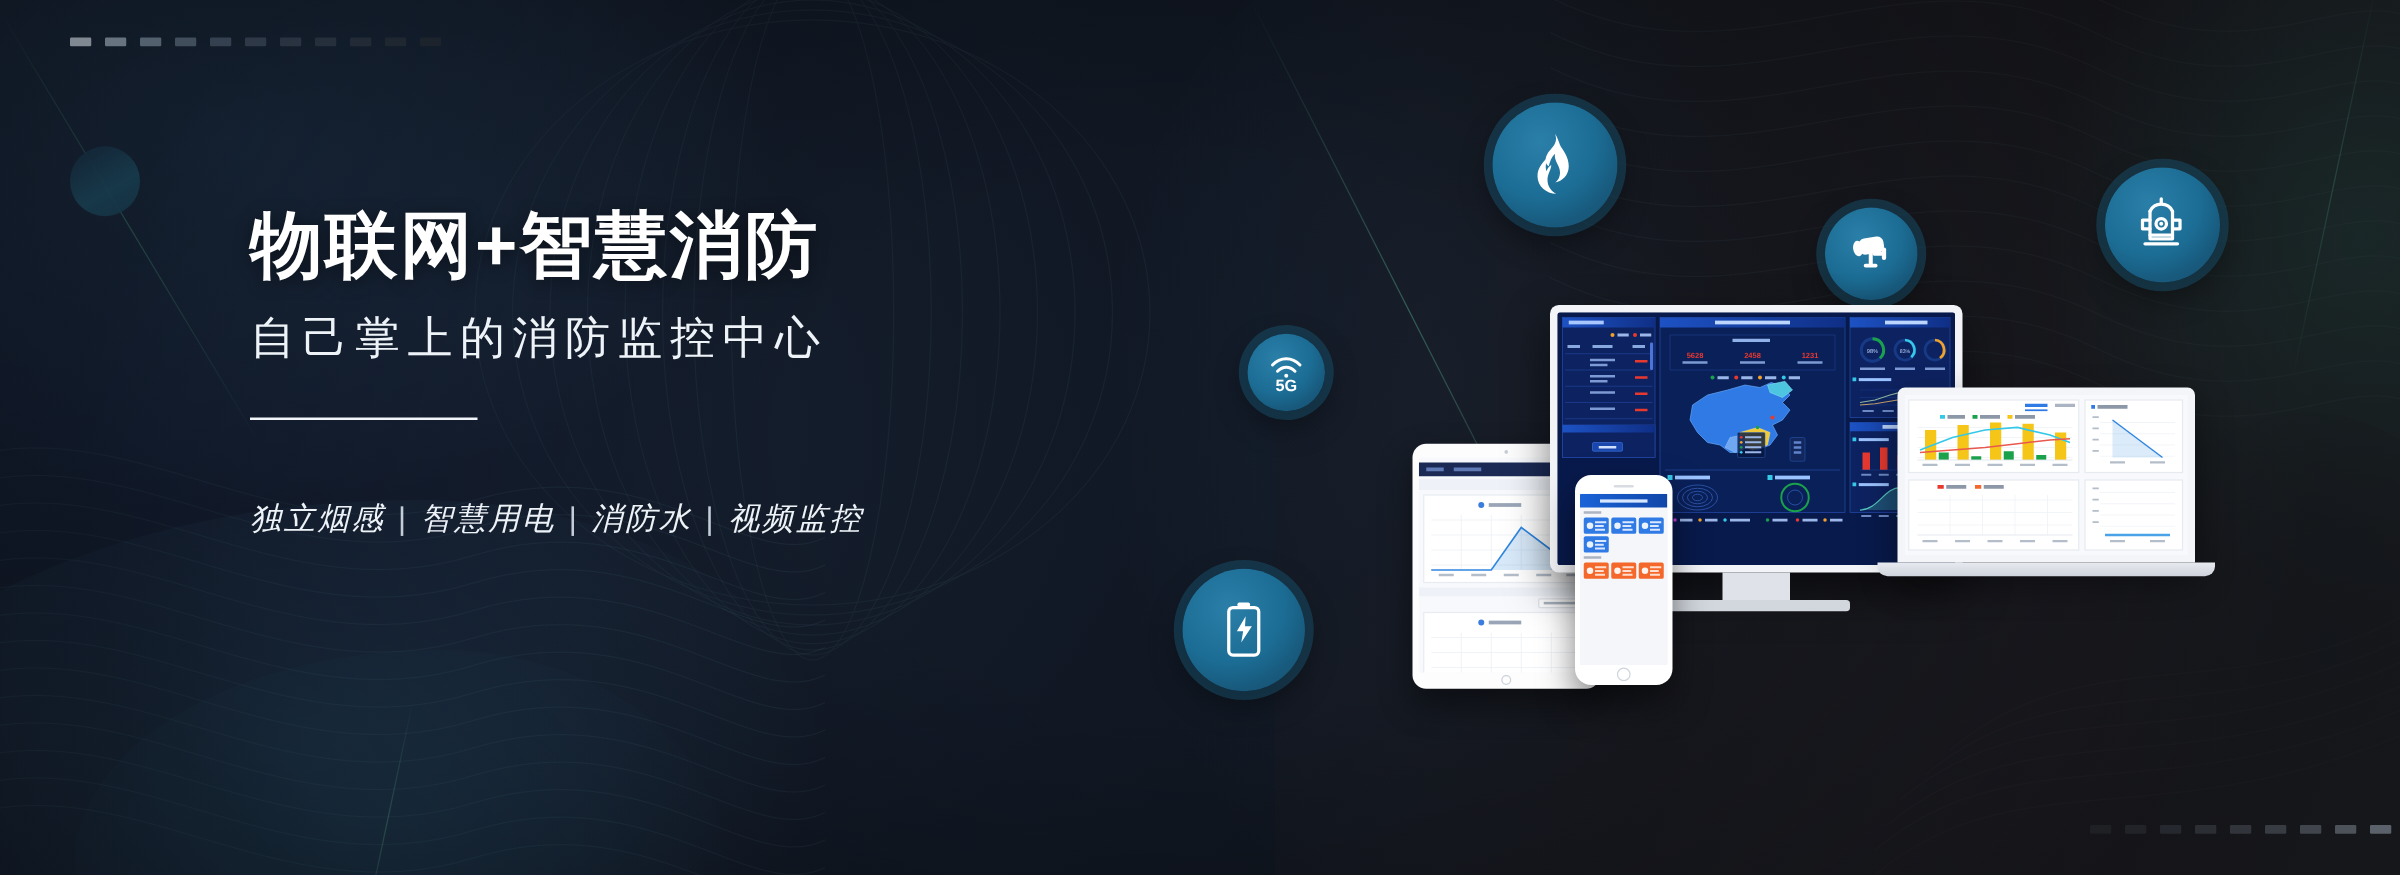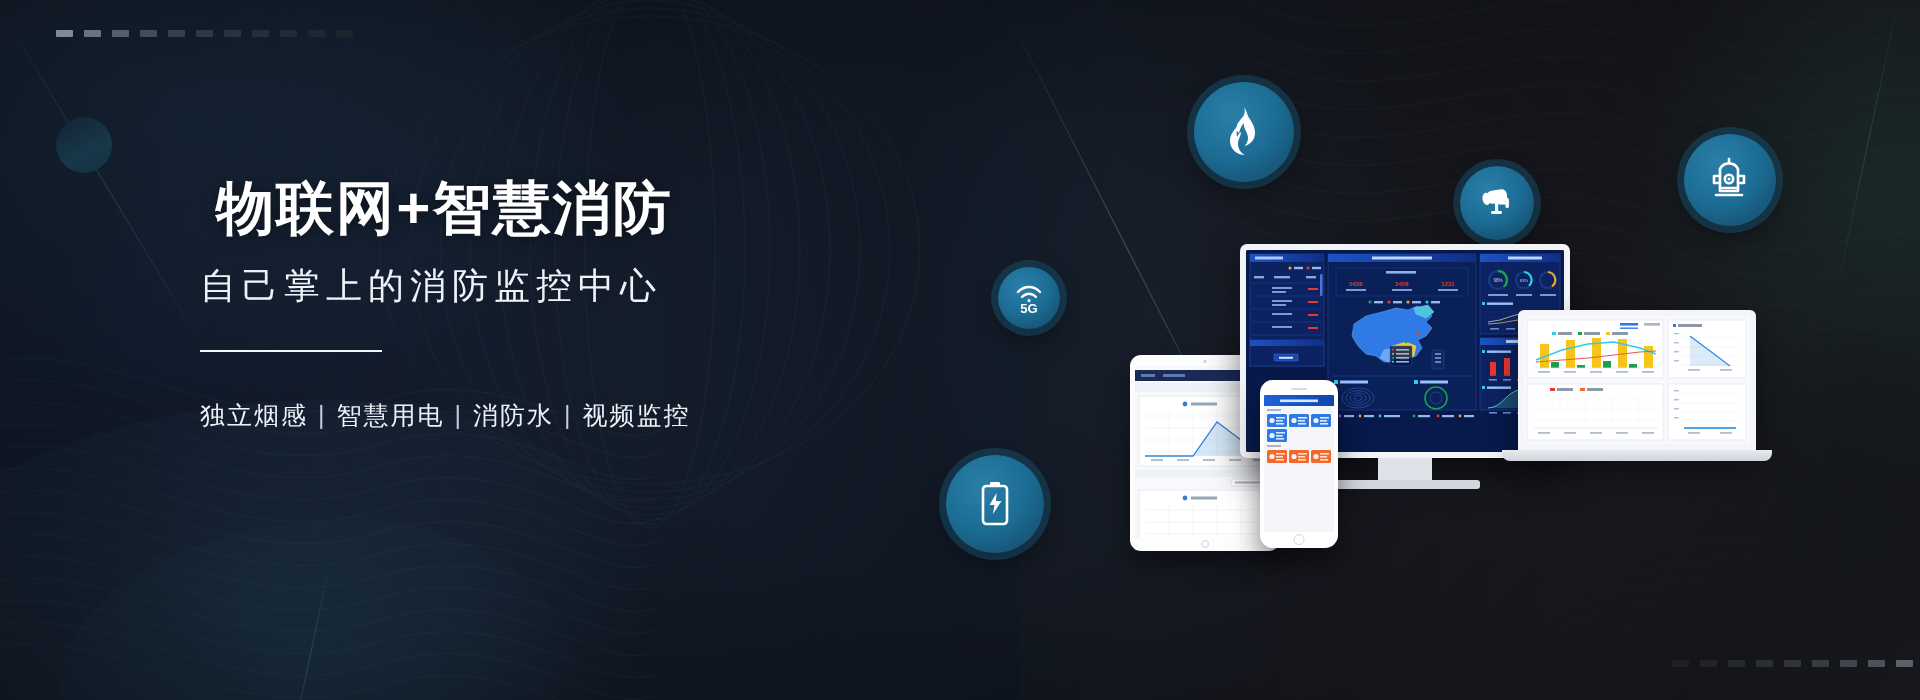--- a/index.html
+++ b/index.html
@@ -47,25 +47,25 @@
   .circle-tl{left:56px;top:117px;width:56px;height:56px;
     background:linear-gradient(150deg,#1b3550 0%,#245a74 60%,#1d4a63 100%);opacity:.92;}
 
   
   .dashrow{position:absolute;display:flex;gap:11px;}
   .dashrow i{display:block;width:17px;height:7px;border-radius:1px;background:#8ea3b8;}
 
   
   .copy{position:absolute;left:200px;top:168px;width:760px;}
   .title{font-size:58px;line-height:1;font-weight:700;color:#ffffff;letter-spacing:2px;
-    text-shadow:0 2px 14px rgba(0,0,0,.45);margin:16px;white-space:nowrap;font-family:Liberation Mono, monospace;}
+    text-shadow:0 2px 14px rgba(0,0,0,.45);margin:0;white-space:nowrap;}
   .subtitle{margin:26px 0 0 0;font-size:36px;line-height:1;font-weight:400;color:#eef3f8;
     letter-spacing:6px;white-space:nowrap;}
   .rule{margin-top:46px;width:182px;height:2px;background:#f2f6fa;}
-  .features{margin-top:44px;}
+  .features{margin-top:60px;font-style:italic;}
   .frow{font-size:25px;line-height:1.55;color:#edf2f7;letter-spacing:2px;white-space:nowrap;}
   .frow .sep{color:#c3cdd8;padding:0 10px;}
 
   
   .badge{position:absolute;border-radius:50%;display:flex;align-items:center;justify-content:center;}
   .badge .ring{position:absolute;inset:0;border-radius:50%;
     background:radial-gradient(circle at 38% 32%, #2a7fa8 0%, #1c6d95 48%, #185a7d 72%, #16506f 100%);
     box-shadow:0 0 0 7px rgba(23,74,101,.55), 0 10px 26px rgba(0,0,0,.45);}
   .badge svg{position:relative;z-index:2;display:block;}
 

